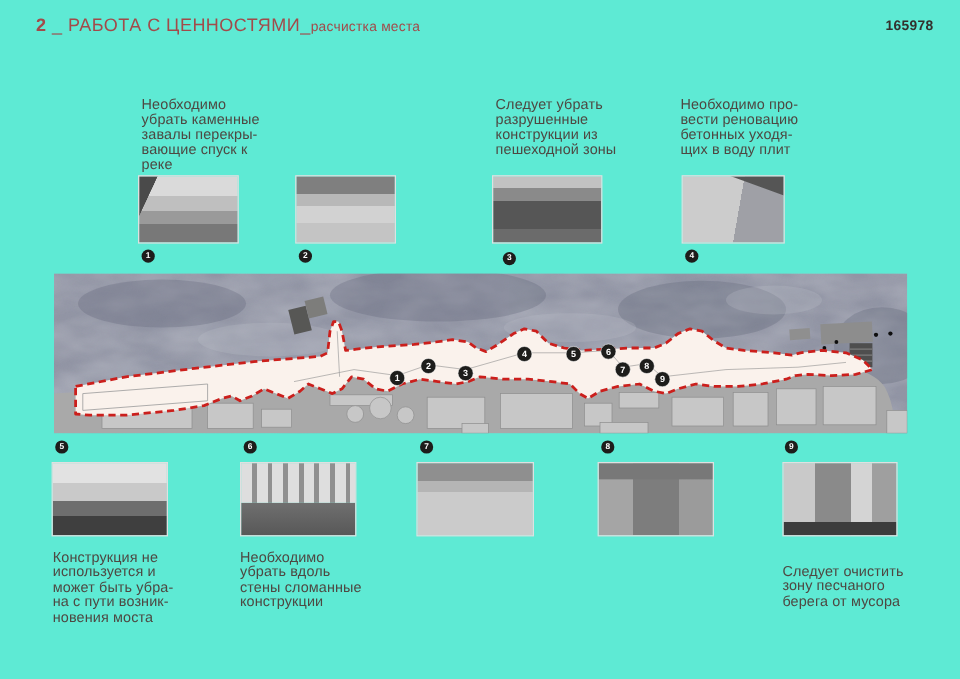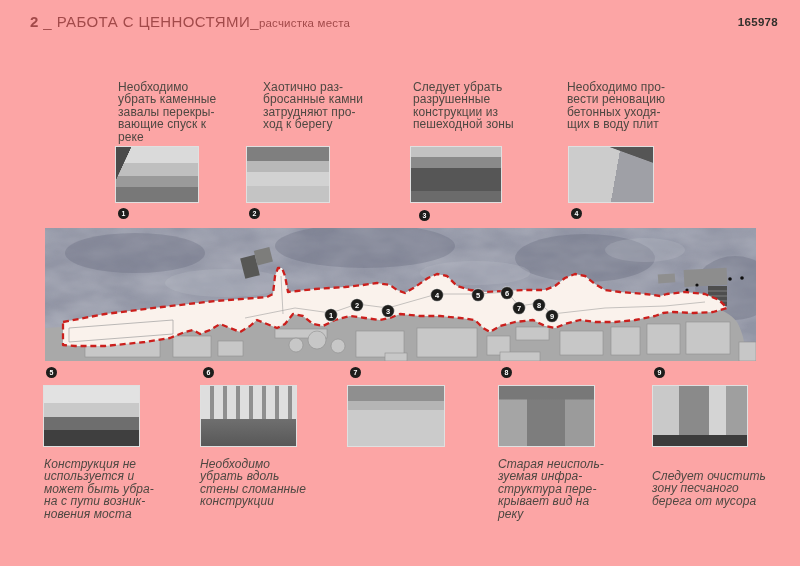--- a/index.html
+++ b/index.html
@@ -1,29 +1,29 @@
 <!DOCTYPE html>
 <html><head>
 <meta charset="utf-8">
 <style>
   html,body{margin:0;padding:0;background:#ffffff;}
   .page{
-    position:relative;width:800px;height:566px;background:#fca5a5;overflow:hidden;
+    position:relative;width:800px;height:566px;background:#5eead4;overflow:hidden;
     font-family:"Liberation Sans","DejaVu Sans",sans-serif;
   }
   
   .title{position:absolute;left:30px;top:13px;color:#a24a4a;font-size:15px;letter-spacing:0.4px;white-space:nowrap;}
   .t-index{font-weight:bold;}
   .t-sep{white-space:pre;}
   .t-sub{font-size:11.5px;letter-spacing:0.2px;}
   .page-code{position:absolute;right:22px;top:16px;color:#33302c;font-size:11.5px;font-weight:600;letter-spacing:0.3px;}
   
   .cap{position:absolute;font-size:12px;line-height:12.4px;color:#4e4842;white-space:pre-line;letter-spacing:0.1px;}
   .cap-top{top:81px;width:112px;}
-  .cap-bottom{top:458px;width:128px;font-style:italic;}
+  .cap-bottom{top:458px;width:128px;}
   
   .photo{position:absolute;border:1px solid #e0e0e0;box-sizing:border-box;}
   .photo-top{top:146px;width:84px;height:57px;}
   .photo-bottom{top:385px;width:97px;height:62px;}
   .p1{background:linear-gradient(115deg,#4a4a4a 0 14%,rgba(0,0,0,0) 14.5%),
        linear-gradient(180deg,#dadada 0 30%,#bfbfbf 30% 52%,#9a9a9a 52% 72%,#787878 72%);}
   .p2{background:linear-gradient(180deg,#7f7f7f 0 26%,#b8b8b8 26% 45%,#d2d2d2 45% 70%,#c4c4c4 70%);}
   .p3{background:linear-gradient(180deg,#c2c2c2 0 18%,#8a8a8a 18% 38%,#565656 38% 80%,#6b6b6b 80%);}
   .p4{background:linear-gradient(200deg,#555555 0 18%,rgba(0,0,0,0) 19%),
        linear-gradient(100deg,#cccccc 0 55%,#9fa0a6 55% 100%);}
@@ -50,24 +50,20 @@
 <div class="page">
 
   <div class="title"><span class="t-index">2</span><span class="t-sep"> _ </span><span class="t-main">РАБОТА С ЦЕННОСТЯМИ</span><span class="t-sep">_</span><span class="t-sub">расчистка места</span></div>
   <div class="page-code">165978</div>
 
   <div class="cap cap-top" style="left:118px">Необходимо
 убрать каменные
 завалы перекры-
 вающие спуск к
 реке</div>
-  <div class="cap cap-top" style="left:263px">Хаотично раз-
-бросанные камни
-затрудняют про-
-ход к берегу</div>
   <div class="cap cap-top" style="left:413px">Следует убрать
 разрушенные
 конструкции из
 пешеходной зоны</div>
   <div class="cap cap-top" style="left:567px">Необходимо про-
 вести реновацию
 бетонных уходя-
 щих в воду плит</div>
 
   <div class="photo photo-top p1" style="left:115px"></div>
@@ -240,22 +236,17 @@
 
   <div class="cap cap-bottom" style="left:44px">Конструкция не
 используется и
 может быть убра-
 на с пути возник-
 новения моста</div>
   <div class="cap cap-bottom" style="left:200px">Необходимо
 убрать вдоль
 стены сломанные
 конструкции</div>
-  <div class="cap cap-bottom" style="left:498px">Старая неисполь-
-зуемая инфра-
-структура пере-
-крывает вид на
-реку</div>
   <div class="cap cap-bottom" style="left:652px;top:470px">Следует очистить
 зону песчаного
 берега от мусора</div>
 
 </div>
 
 </body></html>

